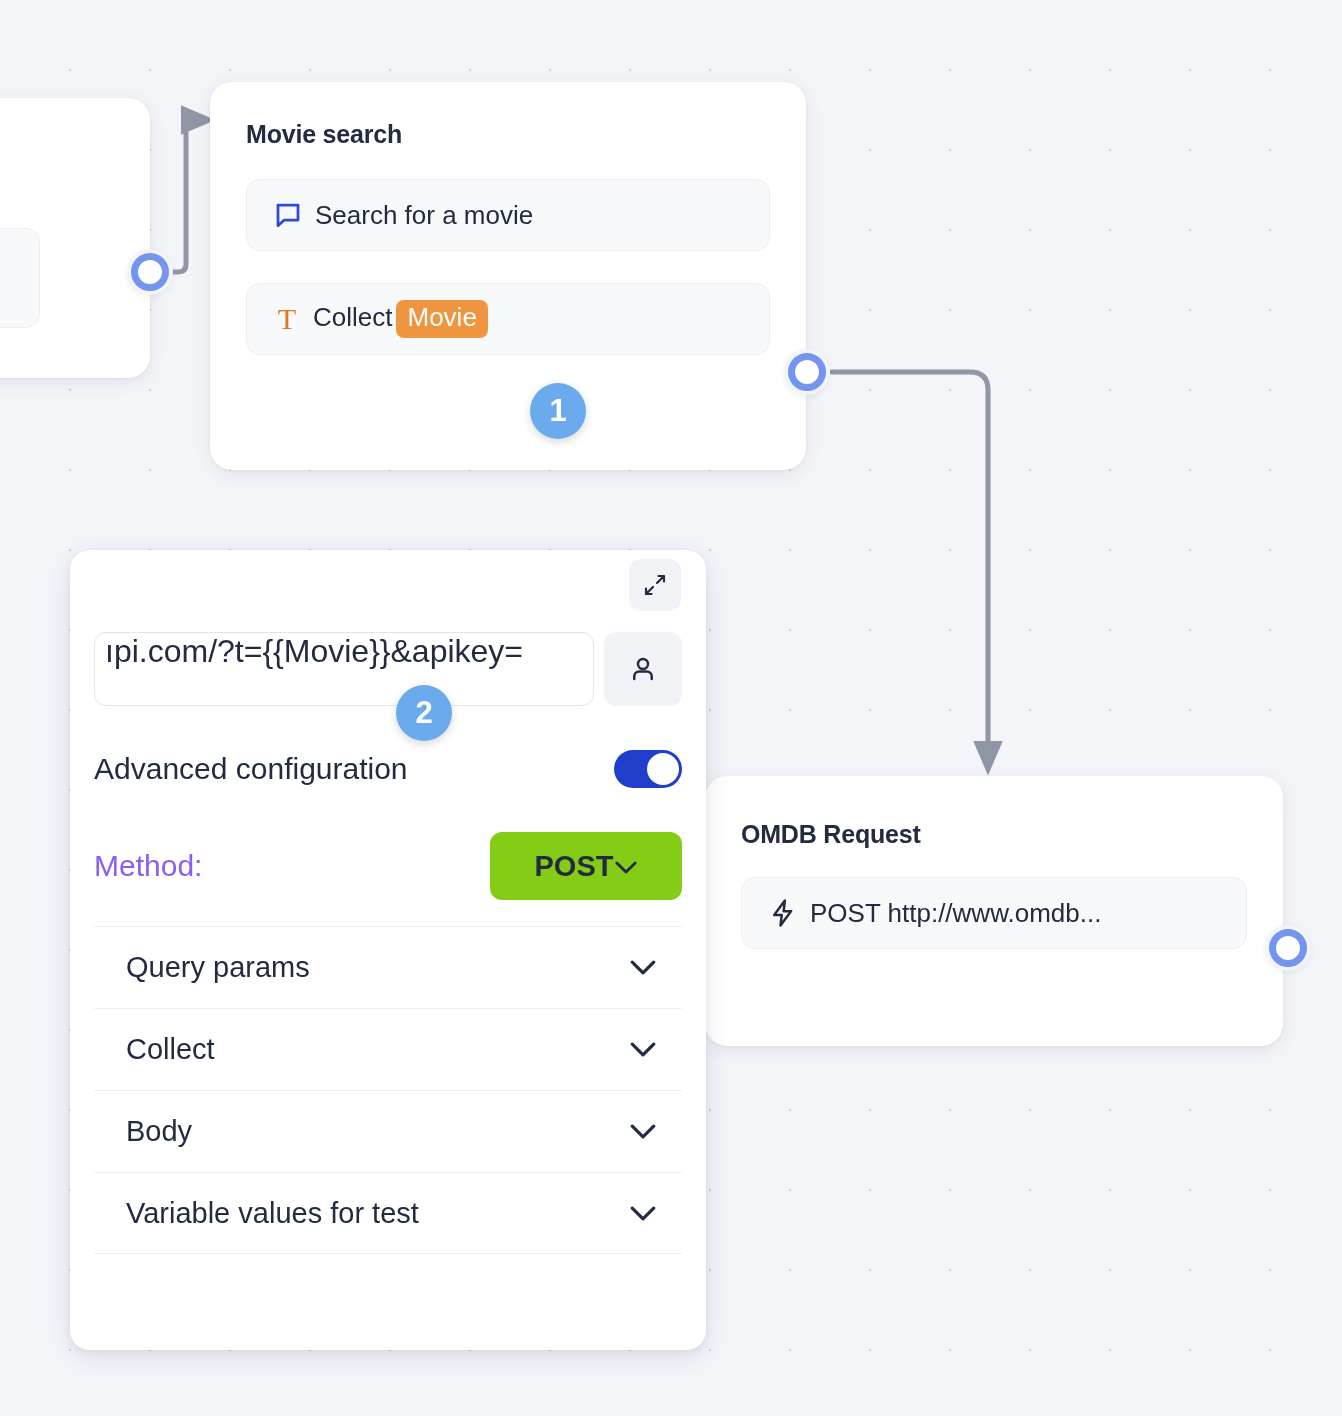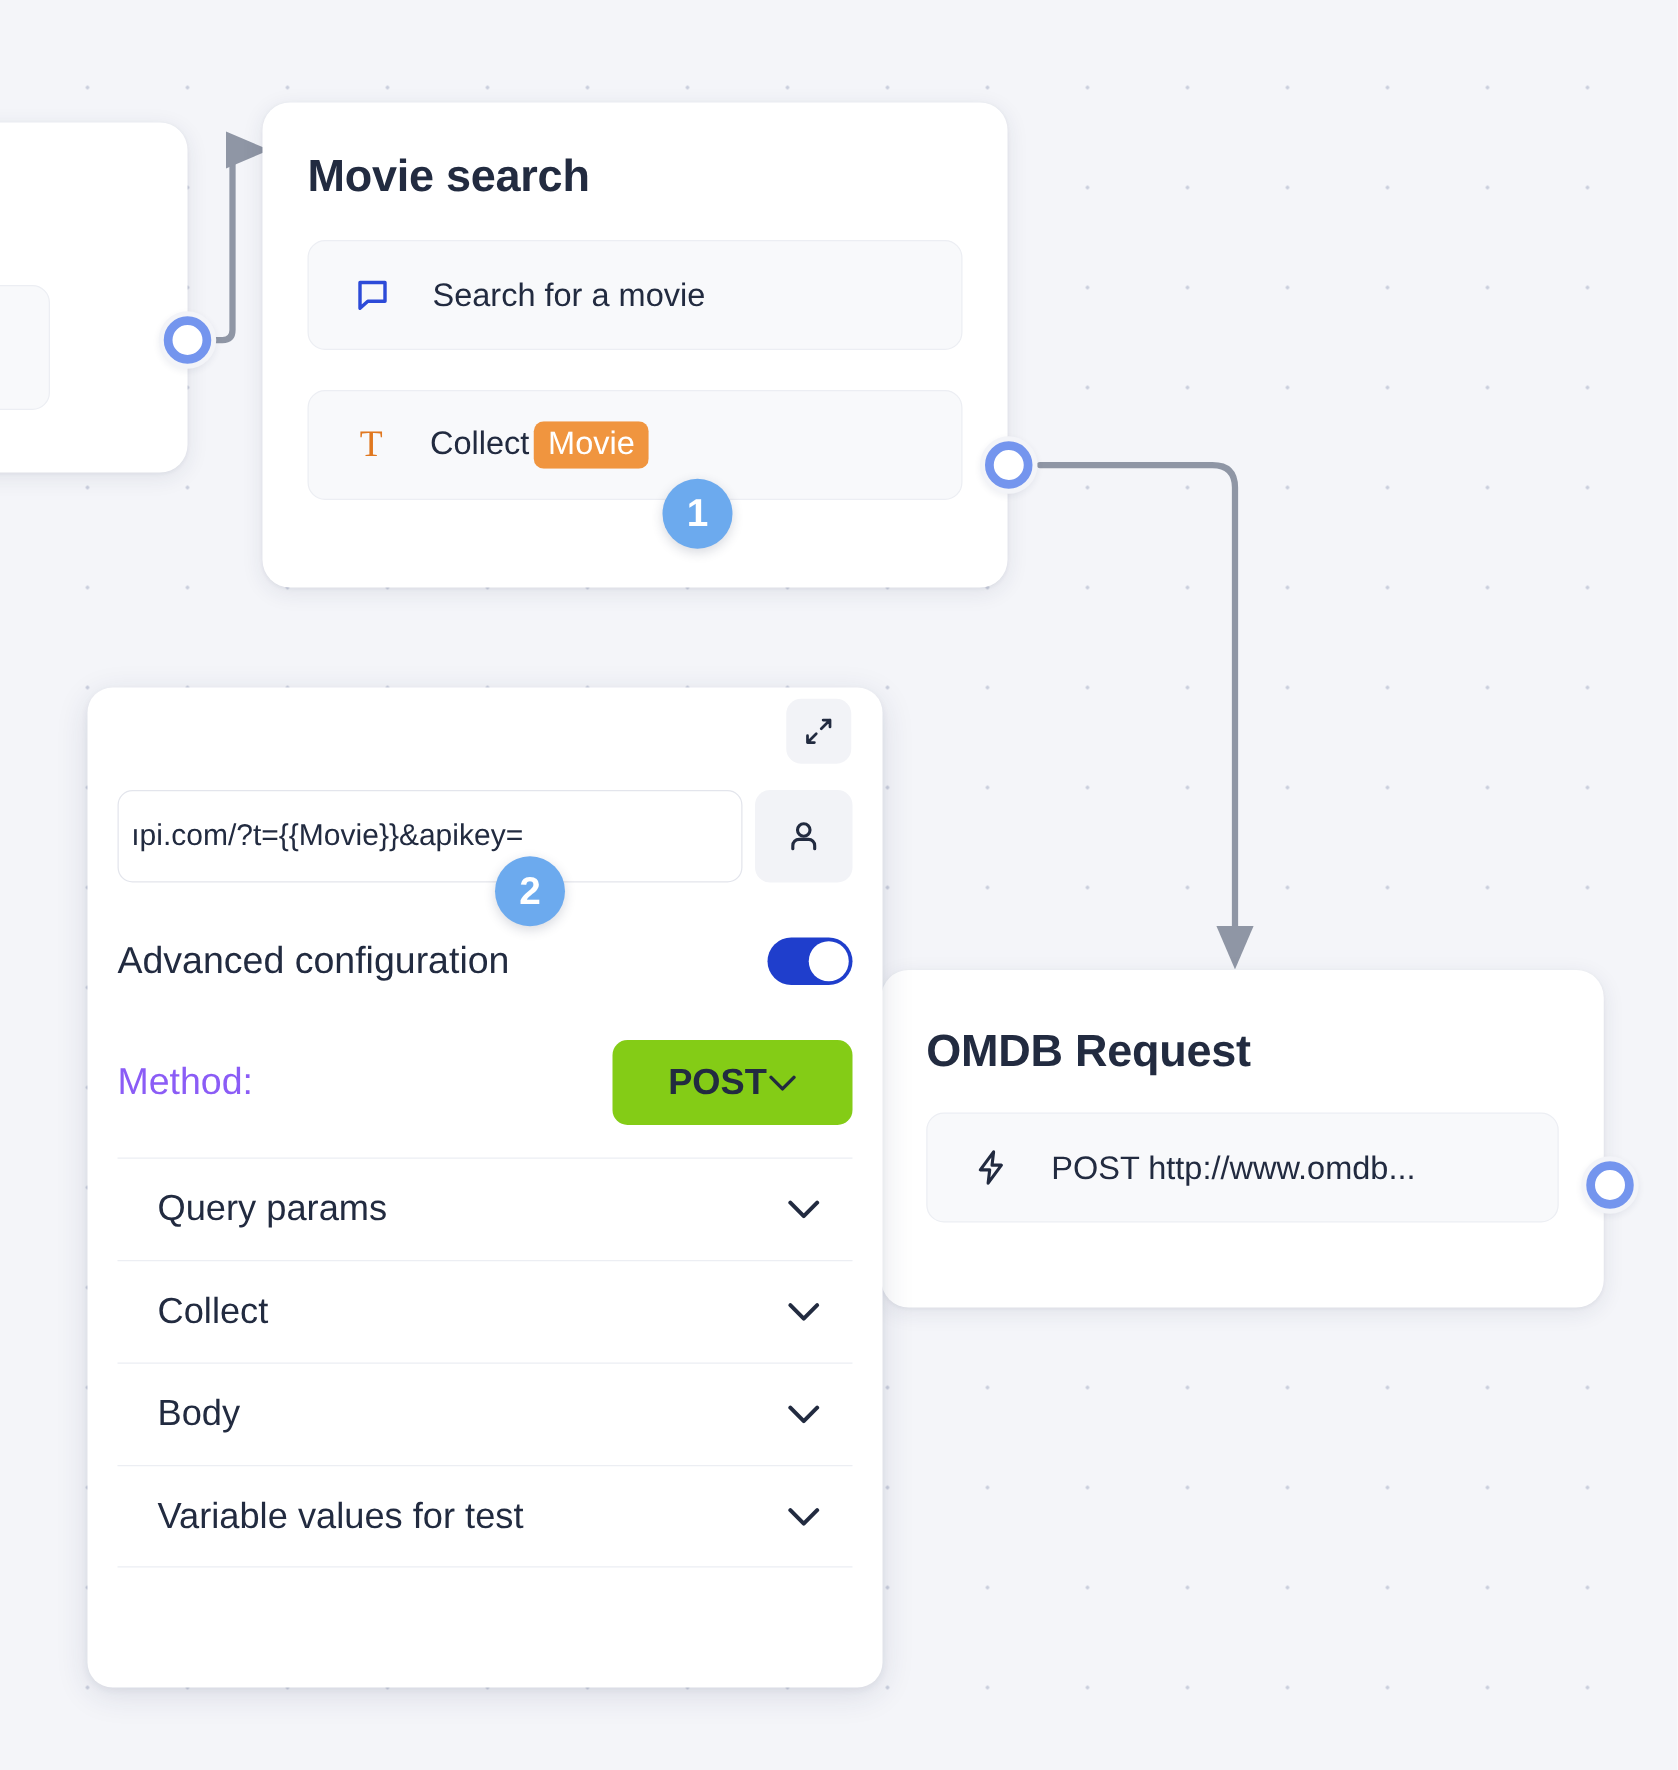--- a/index.html
+++ b/index.html
@@ -24,34 +24,34 @@
 
   
   .node-card {
     position: absolute;
     background: #ffffff;
     border-radius: 22px;
     box-shadow: 0 4px 18px rgba(35, 45, 80, 0.09),
                 0 1px 3px rgba(35, 45, 80, 0.05);
   }
   .node-title {
-    font-size: 36px;
+    font-size: 25px;
     font-weight: 700;
     color: #222b40;
     letter-spacing: -0.2px;
   }
   .node-row {
     display: flex;
     align-items: center;
-    gap: 33px;
+    gap: 12px;
     background: #f8f9fb;
     border: 1px solid #eceef3;
     border-radius: 14px;
-    height: 88px;
-    padding: 0 36px;
+    height: 72px;
+    padding: 0 26px;
   }
   .node-row-text {
     font-size: 26px;
     color: #222b40;
     white-space: nowrap;
     overflow: hidden;
     text-overflow: ellipsis;
   }
 
   
@@ -183,28 +183,28 @@
     align-items: stretch;
     gap: 10px;
     margin-top: 82px;
   }
   #url-input {
     flex: 1;
     height: 74px;
     border: 1px solid #e3e5ec;
     border-radius: 12px;
     background: #ffffff;
-    font-size: 24px;
+    font-size: 32px;
     color: #222b40;
     padding: 0 10px;
     font-family: "Liberation Sans", sans-serif;
     overflow: hidden;
     white-space: nowrap;
     display: flex;
-    align-items: center;
+    align-items: flex-start;
   }
   #url-input span { display: block; }
   #user-btn {
     width: 78px;
     height: 74px;
     border-radius: 12px;
     background: #f2f3f7;
     border: none;
     display: flex;
     align-items: center;

